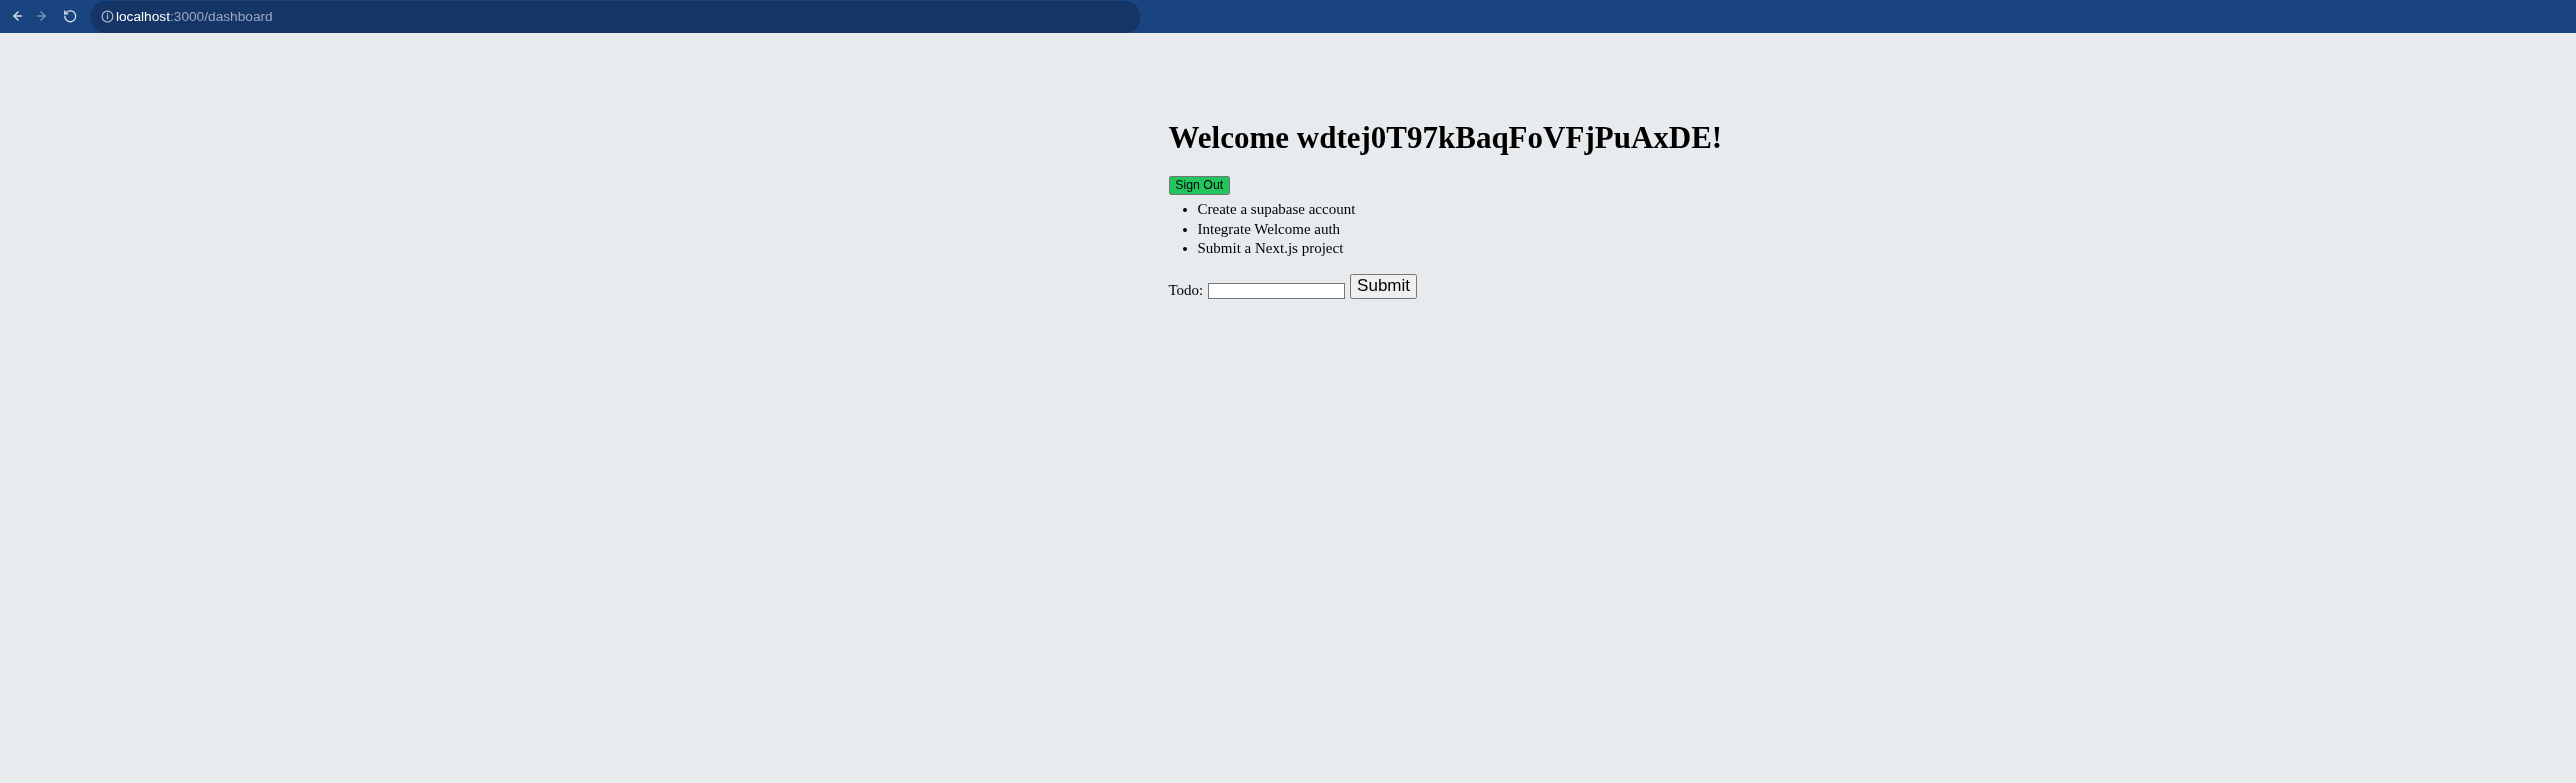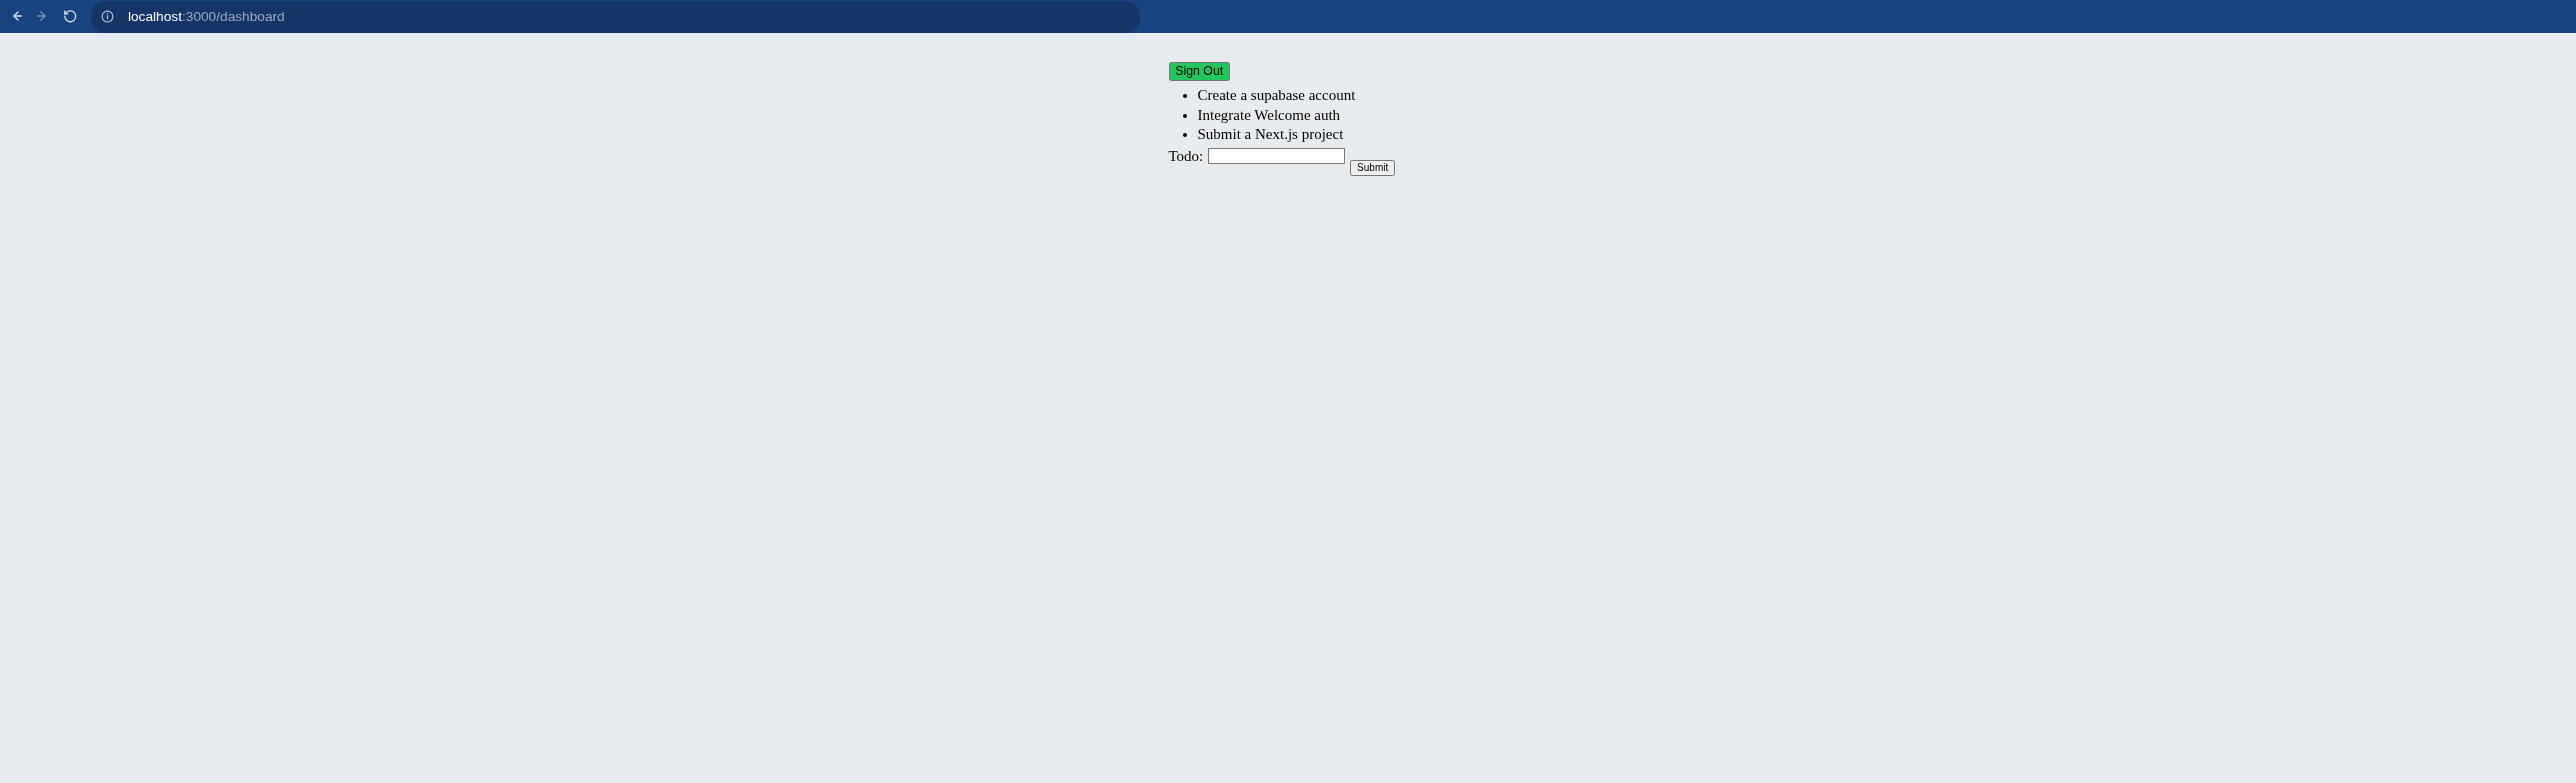--- a/index.html
+++ b/index.html
@@ -45,21 +45,21 @@
     }
     
     .address-bar {
       flex: 1;
       background: #153566;
       border-radius: 14.5px;
       height: 23px;
       display: flex;
       align-items: center;
       padding: 16px 10px;
-      gap: 14px;
+      gap: 2px;
       max-width: 1049px;
     }
     
     .info-icon {
       color: #c0c8d8;
       display: flex;
       align-items: center;
       justify-content: center;
     }
     
@@ -120,21 +120,21 @@
     
     ul.todo-list li {
       font-family: "Times New Roman", Times, serif;
       font-size: 15px;
       color: #000;
       line-height: 1.3;
     }
     
     .todo-form {
       display: flex;
-      align-items: flex-start;
+      align-items: flex-end;
       gap: 5px;
       font-family: "Times New Roman", Times, serif;
       font-size: 15px;
     }
     
     .todo-label {
       color: #000;
     }
     
     .todo-input {
@@ -142,21 +142,21 @@
       font-size: 11px;
       border: 0.7px solid #767676;
       background: #fff;
       padding: 1.4px 2.9px;
       width: 137px;
       height: 16px;
     }
     
     .submit-btn {
       font-family: Arial, sans-serif;
-      font-size: 10px;
+      font-size: 17px;
       background: #efefef;
       border: 0.7px solid #767676;
       border-radius: 2.2px;
       padding: 1.4px 5.8px;
       cursor: pointer;
       margin-top: 12px;
     }
   </style>
 </head>
 <body>
@@ -192,20 +192,21 @@
     </span>
     <span class="url-text">
       <span>localhost</span><span class="muted">:3000/dashboard</span>
     </span>
   </div>
 </div>
 
 <div class="page-content">
   <div class="content-inner">
     <div class="content-block">
+      <h1>Welcome wdtej0T97kBaqFoVFjPuAxDE!</h1>
       <button class="signout-btn">Sign Out</button>
       <ul class="todo-list">
         <li>Create a supabase account</li>
         <li>Integrate Welcome auth</li>
         <li>Submit a Next.js project</li>
       </ul>
       <div class="todo-form">
         <span class="todo-label">Todo: </span>
         <input type="text" class="todo-input" value="" style="">
         <button class="submit-btn">Submit</button>

